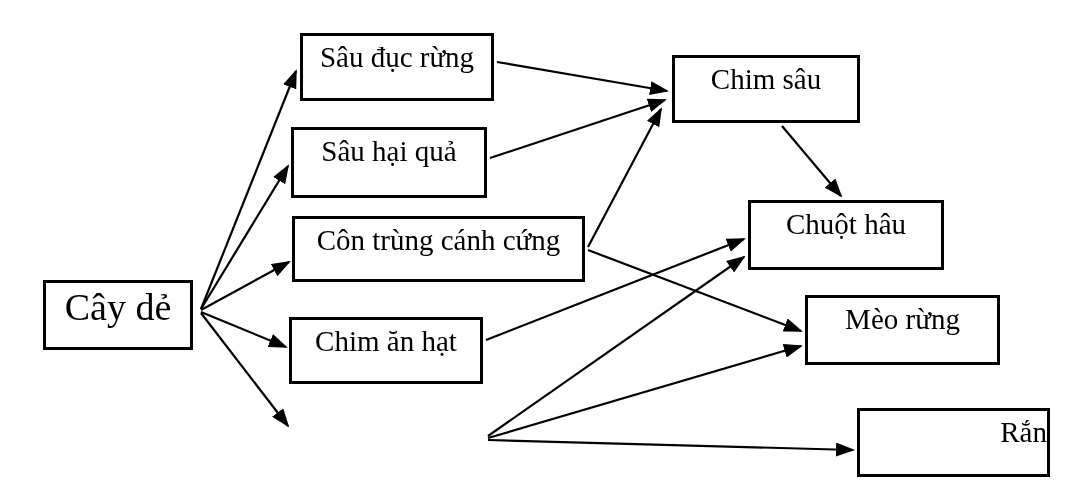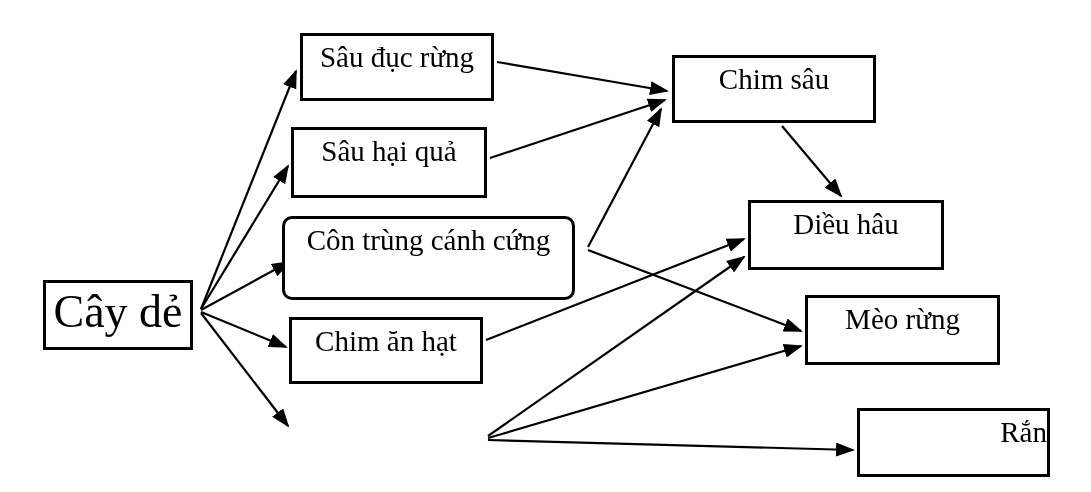--- a/index.html
+++ b/index.html
@@ -32,27 +32,27 @@
     border: 3px solid #000000;
     background: #ffffff;
     display: flex;
     justify-content: center;
     align-items: flex-start;
     padding-top: 5px;
     font-size: 29px;
     line-height: 1.15;
     white-space: nowrap;
   }
-  .node-cay-de               { left: 43px;  top: 280px; width: 150px; height: 70px; font-size: 46px; padding-top: 3px; }
+  .node-cay-de               { left: 43px;  top: 280px; width: 150px; height: 70px; font-size: 38px; padding-top: 3px; }
   .node-sau-duc-than         { left: 300px; top: 33px;  width: 194px; height: 68px; }
   .node-sau-hai-qua          { left: 291px; top: 127px; width: 196px; height: 71px; text-align: center; }
-  .node-con-trung-canh-cung  { left: 282px; top: 216px; width: 293px; height: 84px; border-radius: 10px; }
+  .node-con-trung-canh-cung  { left: 292px; top: 216px; width: 293px; height: 66px; }
   .node-chim-an-hat          { left: 289px; top: 317px; width: 194px; height: 67px; }
   .node-chuot                { left: 291px; top: 398px; width: 194px; height: 72px; }
-  .node-chim-sau             { left: 672px; top: 55px;  width: 204px; height: 68px; justify-content: center; }
+  .node-chim-sau             { left: 672px; top: 55px;  width: 188px; height: 68px; justify-content: center; }
   .node-dieu-hau             { left: 748px; top: 200px; width: 196px; height: 70px; }
   .node-meo-rung             { left: 805px; top: 295px; width: 195px; height: 70px; text-align: center; }
   .node-ran                  { left: 857px; top: 408px; width: 193px; height: 69px; justify-content: flex-end; }
 </style>
 </head>
 <body>
 
 <div class="canvas">
 
   <svg class="arrow-layer" width="1091" height="492" viewBox="0 0 1091 492" xmlns="http://www.w3.org/2000/svg">
@@ -89,21 +89,21 @@
   <div class="node node-con-trung-canh-cung">
     <span>Côn trùng cánh cứng</span>
   </div>
   <div class="node node-chim-an-hat">
     <span>Chim ăn hạt</span>
   </div>
   <div class="node node-chim-sau">
     <span>Chim sâu</span>
   </div>
   <div class="node node-dieu-hau">
-    <span>Diều hâu</span>
+    <span>Chuột hâu</span>
   </div>
   <div class="node node-meo-rung">
     <span>Mèo rừng</span>
   </div>
   <div class="node node-ran">
     <span>Rắn</span>
   </div>
 
 </div>
 

